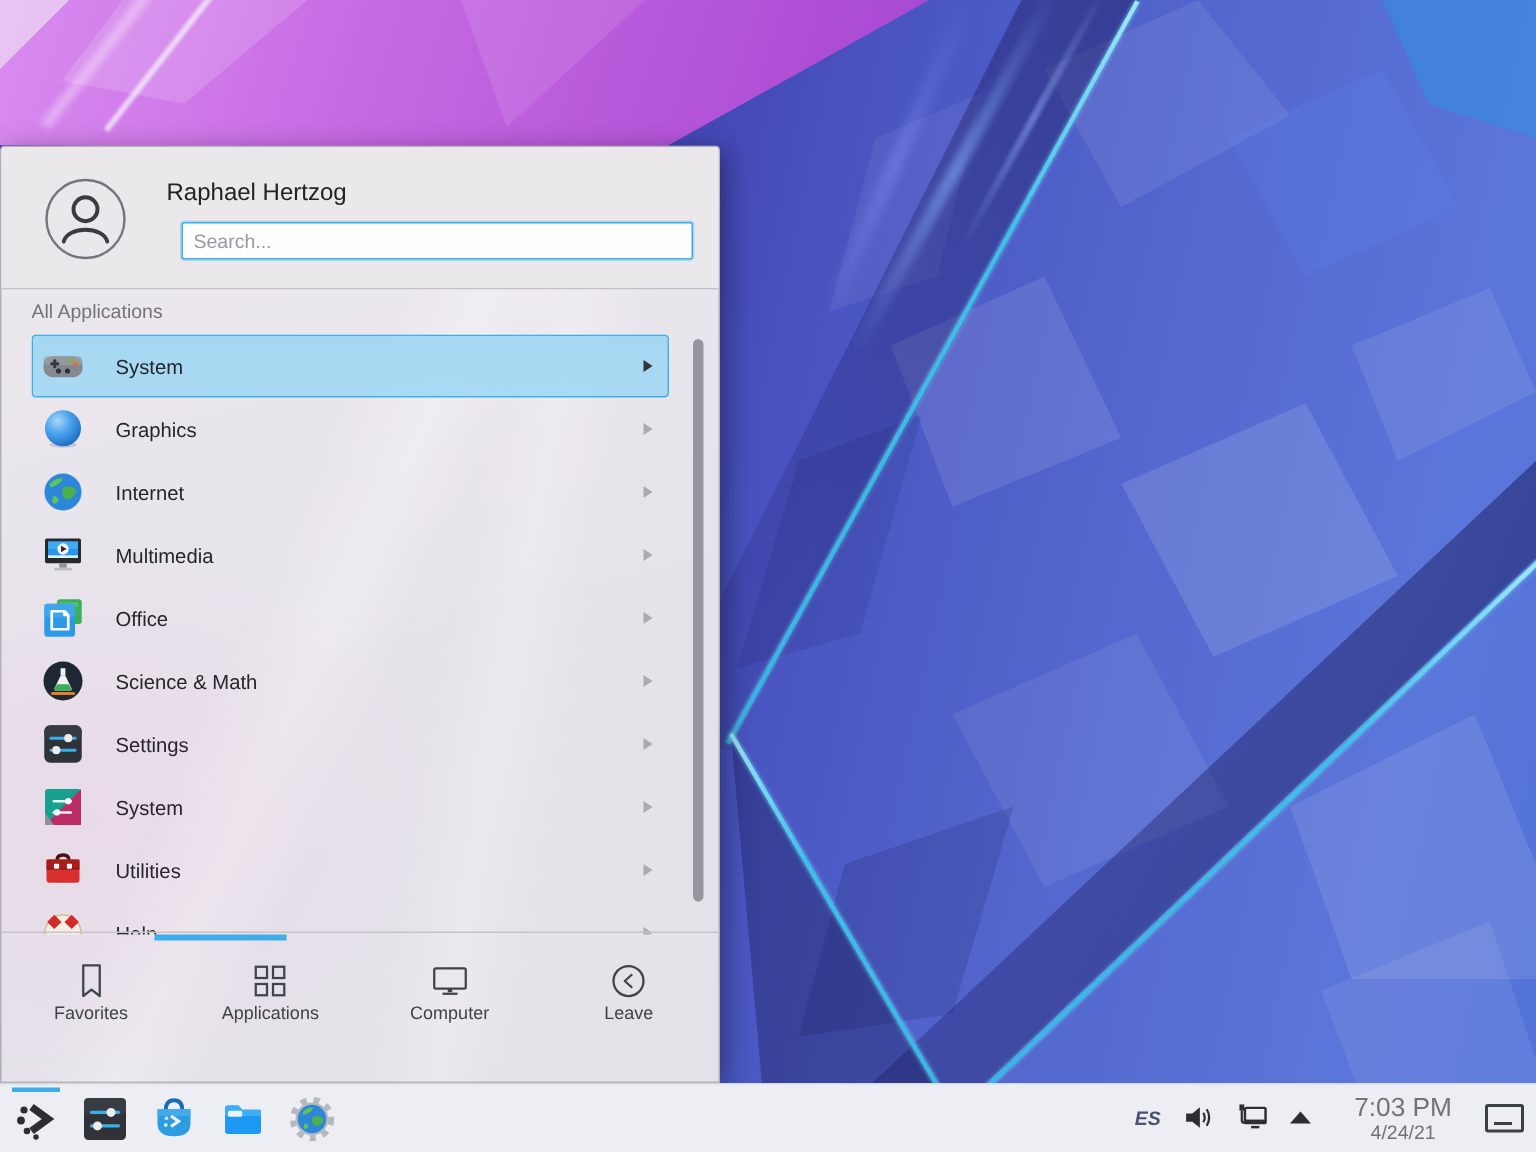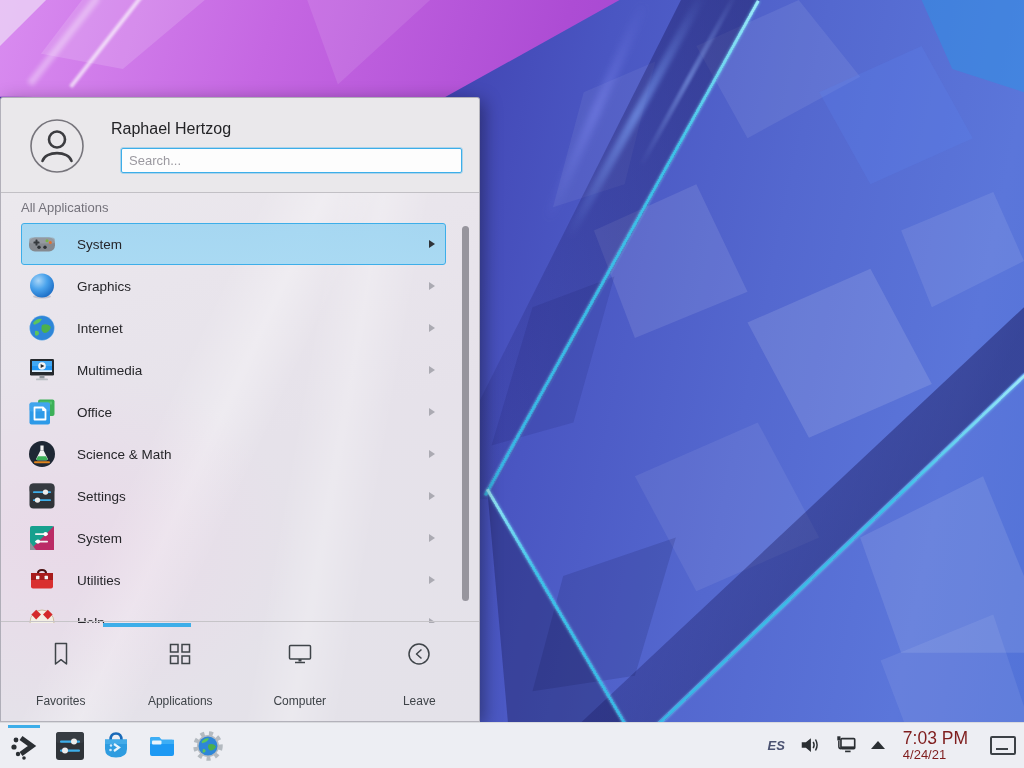--- a/index.html
+++ b/index.html
@@ -72,36 +72,36 @@
   .menu-item.selected { background:linear-gradient(180deg,rgba(154,212,242,.85),rgba(166,217,243,.95));
     border-color:#3daee9; }
   .menu-item.selected .arrow { border-left-color:#2f3338; }
 
   #scrollbar-thumb { position:absolute; right:10px; top:128px; width:7px; height:375px;
     background:#97959d; border-radius:3.5px; }
 
   #menu-footer { position:absolute; left:0; bottom:0; width:100%; height:100px; border-top:1px solid #c6c4c8; }
   #tab-indicator { position:absolute; left:102px; top:1px; width:88px; height:4px; background:#3daee9; }
   #tab-row { display:flex; width:100%; height:100%; padding-top:18px; }
-  .tab { flex:1; display:flex; flex-direction:column; align-items:center; gap:26px; cursor:default; }
+  .tab { flex:1; display:flex; flex-direction:column; align-items:center; gap:0; cursor:default; }
   .tab svg { width:28px; height:28px; }
   .tab .tab-label { font-size:12px; color:#3e4348; }
 
   
   #taskbar { position:absolute; left:0; bottom:0; width:1024px; height:46px;
     background:#edeef3; border-top:1px solid #d9dade; display:flex; align-items:center; padding:0 8px 0 6px; }
   .tb-launcher { position:relative; width:36px; height:40px; display:flex; align-items:center; justify-content:center; margin-right:10px; }
   .tb-launcher svg { width:32px; height:32px; }
   #launcher-active-bar { position:absolute; left:2px; top:-1px; width:32px; height:3px; background:#3daee9; }
   #tb-spacer { flex:1; }
   #tray { display:flex; align-items:center; gap:14px; }
   #kbd-layout { font-size:13px; font-weight:bold; color:#4a5170;font-style:italic; }
   .tray-icon svg { width:22px; height:22px; display:block; }
   #expand-caret { width:0; height:0; border-left:7px solid transparent; border-right:7px solid transparent; border-bottom:8px solid #2b2f33; }
-  #clock { text-align:left; line-height:1.05; color:#7f1d1d; margin-left:4px; }
+  #clock { text-align:center; line-height:1.05; color:#737373; margin-left:15px; }
   #clock-time { font-size:17.5px; }
   #clock-date { font-size:13px; }
   #show-desktop { width:26px; height:19px; border:2px solid #3c4146; border-radius:2px; position:relative; margin-left:8px; background:transparent; }
   #show-desktop::after { content:""; position:absolute; left:4px; bottom:3px; width:12px; height:2px; background:#3c4146; }
 </style>
 </head>
 <body>
 
 <div id="stage">
 

